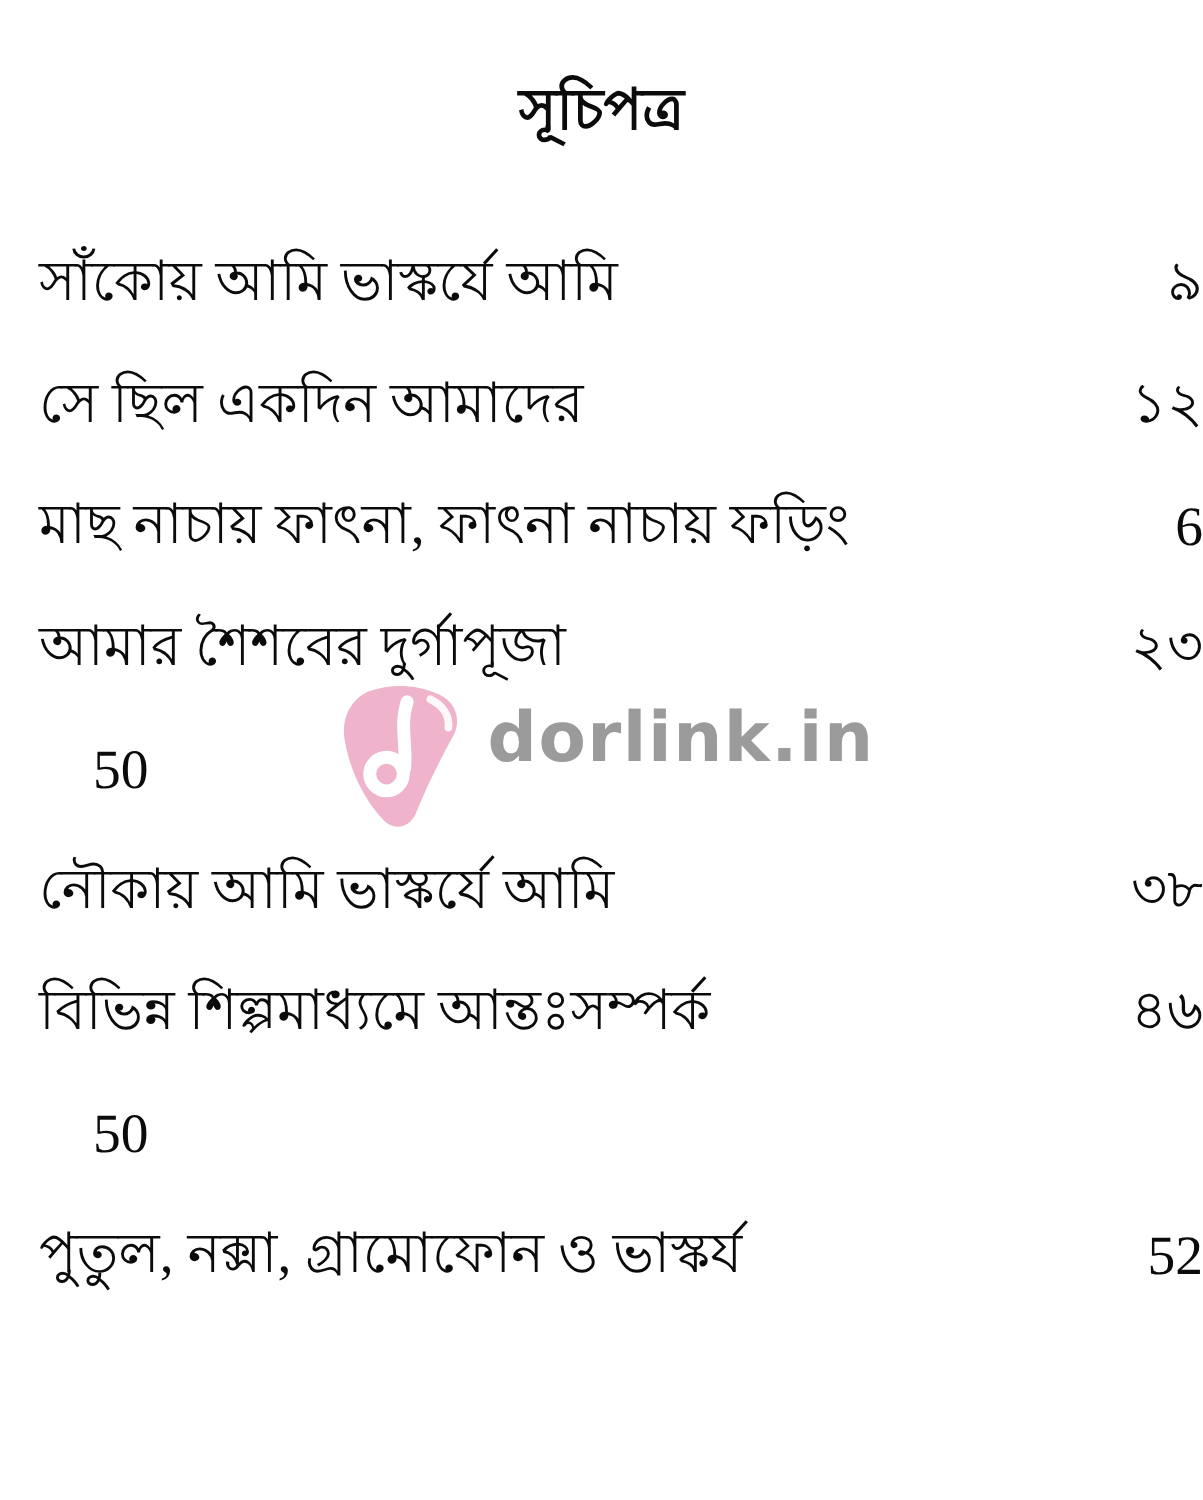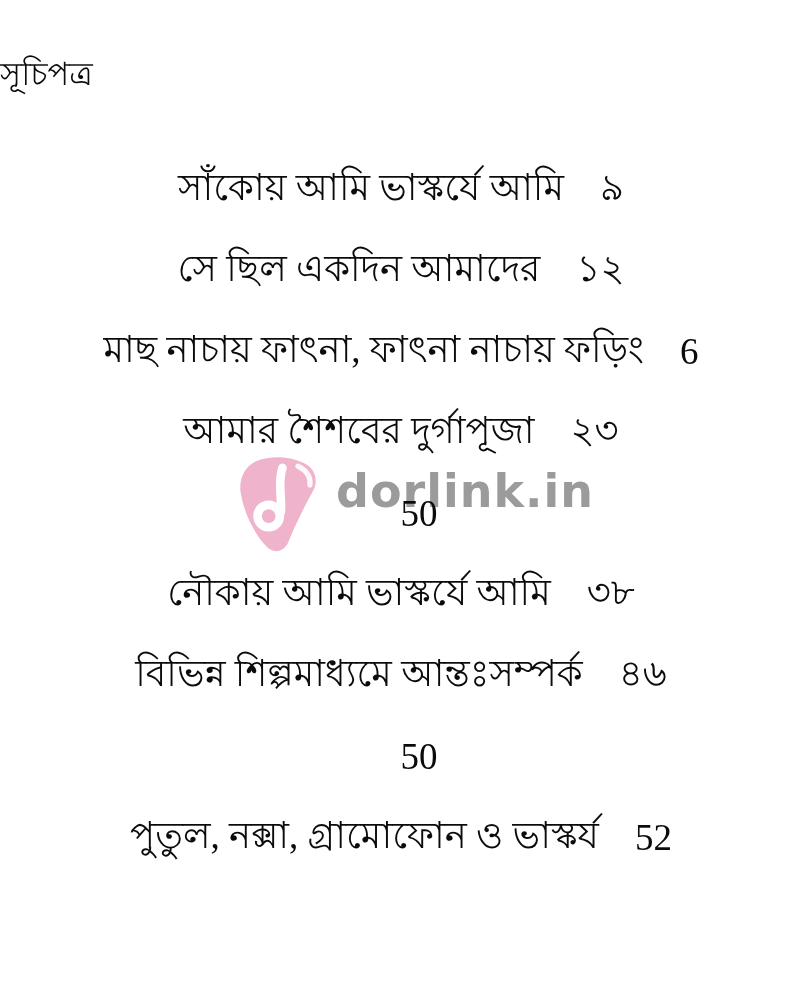--- a/index.html
+++ b/index.html
@@ -12,21 +12,21 @@
     width: 802px;
     height: 1000px;
     background: #ffffff;
     overflow: hidden;
     font-family: "Liberation Serif", "DejaVu Serif", serif;
     color: #0b0b0b;
   }
   
   .watermark {
     position: absolute;
-    left: 236px;
+    left: 225px;
     top: 452px;
     z-index: 0;
     display: flex;
     align-items: flex-start;
   }
   .wm-logo {
     width: 86px;
     height: 104px;
     flex: 0 0 auto;
   }
@@ -40,38 +40,39 @@
     letter-spacing: 1px;
     color: #9b9b9b;
   }
   
   .content {
     position: relative;
     z-index: 1;
   }
   .page-title {
     padding-top: 45px;
-    text-align: left;
-    font-size: 32px;
+    text-align: center;
+    font-size: 38px;
     line-height: 58px;
-    font-weight: normal;
+    font-weight: bold;
     margin: 0;
   }
   .toc {
     margin-top: 46px;
     display: flex;
     flex-direction: column;
   }
   .toc-row {
     height: 81px;
     display: flex;
     align-items: center;
-    justify-content: center;
+    justify-content: space-between;
     font-size: 37px;
     white-space: nowrap;
+    padding-left: 26px;
   }
   .toc-row .entry-title {
     display: inline-block;
   }
   .toc-row .entry-page {
     display: inline-block;
     margin-left: 36px;
   }
 </style>
 </head>

